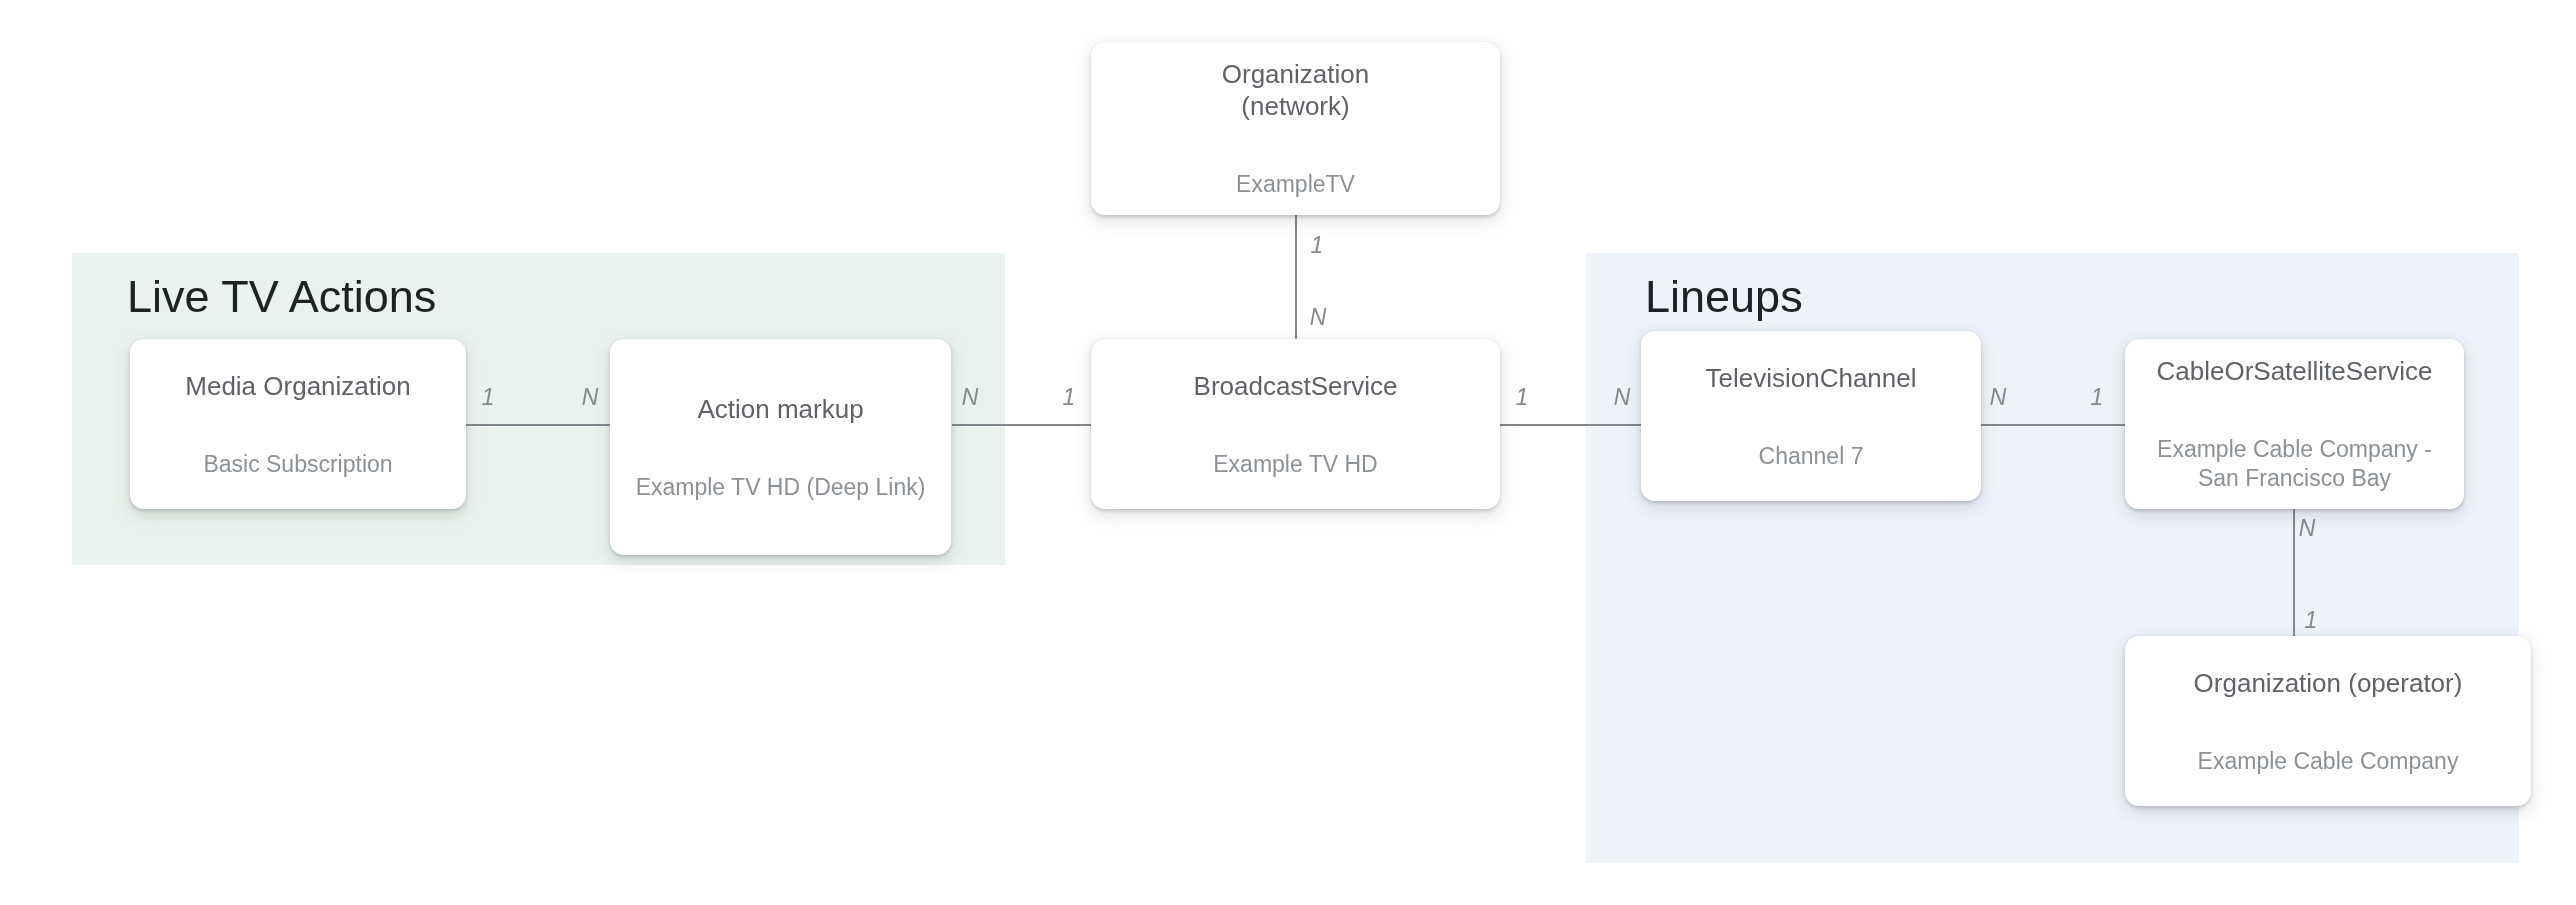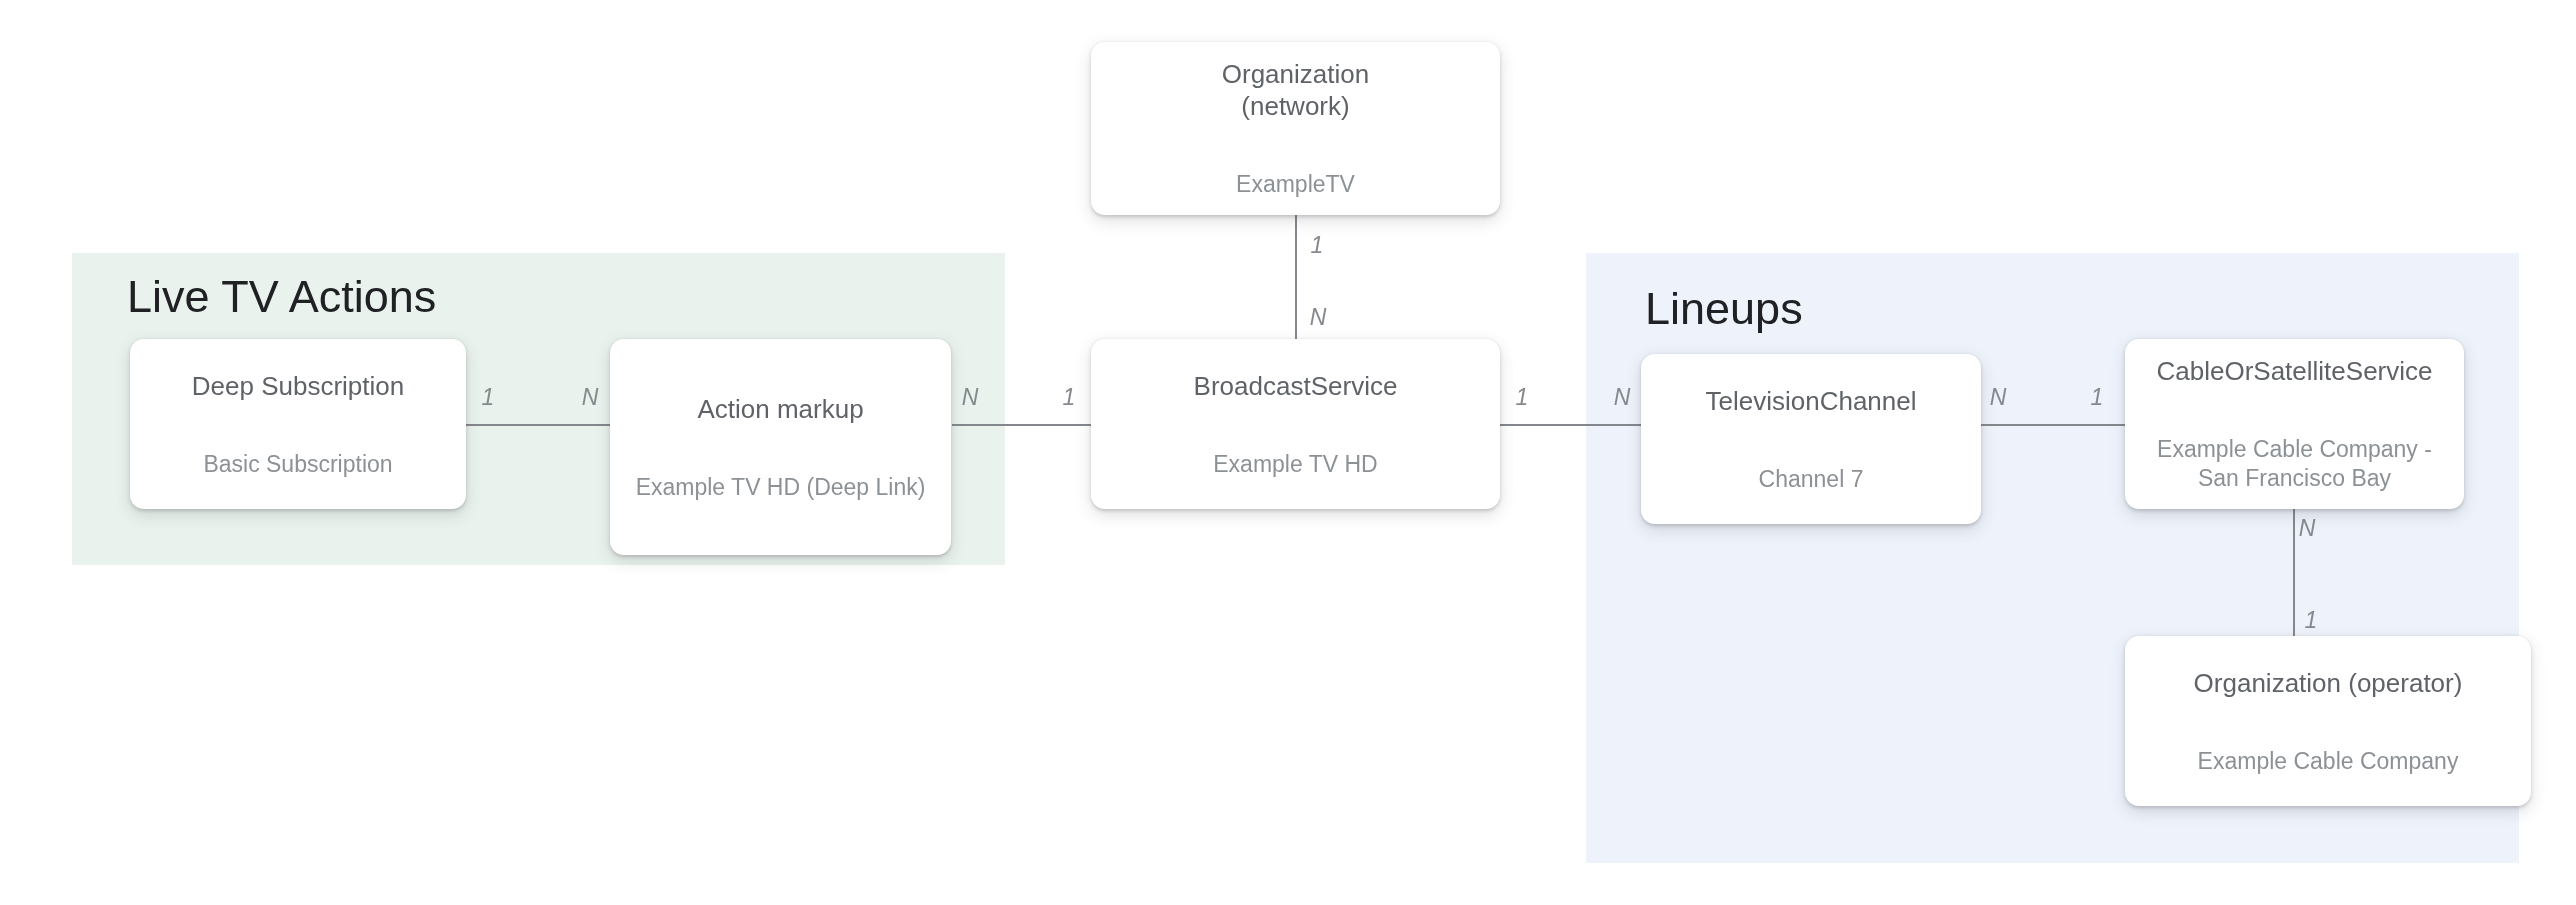--- a/index.html
+++ b/index.html
@@ -5,36 +5,36 @@
   html,body{margin:0;padding:0;background:#ffffff;}
   body{font-family:"Liberation Sans", sans-serif;}
   .stage{position:relative;width:2576px;height:906px;background:#ffffff;overflow:hidden;}
 
   
   .section{position:absolute;}
   .section--live{left:72px;top:253px;width:933px;height:312px;background:#E9F2EC;}
   .section--lineups{left:1586px;top:253px;width:933px;height:610px;background:#EDF2FB;}
   .section-title{position:absolute;font-size:45px;line-height:41px;color:#202124;}
   .st--live{left:127px;top:276px;}
-  .st--lineups{left:1645px;top:288px;}
+  .st--lineups{left:1645px;top:276px;}
 
   
   .card{position:absolute;background:#FFFFFF;border-radius:14px;
         box-shadow:0 1.8px 3.5px rgba(60,64,67,.22), 0 5.3px 16px rgba(60,64,67,.16);
         display:flex;flex-direction:column;align-items:center;justify-content:center;
         text-align:center;gap:46px;}
   .card-title{font-size:26px;line-height:32px;color:#5F6368;}
   .card-sub{font-size:23px;line-height:29px;color:#8C9196;margin-top:2px;}
   .card-title span,.card-sub span{display:block;}
 
   .card--org-network{left:1091px;top:42px;width:409px;height:173px;}
   .card--media{left:130px;top:339px;width:336px;height:170px;}
   .card--action{left:610px;top:339px;width:341px;height:216px;}
   .card--broadcast{left:1091px;top:339px;width:409px;height:170px;}
-  .card--tv{left:1641px;top:354px;width:340px;height:170px;}
+  .card--tv{left:1641px;top:331px;width:340px;height:170px;}
   .card--cable{left:2125px;top:339px;width:339px;height:170px;}
   .card--operator{left:2125px;top:636px;width:406px;height:170px;}
 
   
   .edge{position:absolute;background:#84888C;}
   .edge--h{height:1.8px;}
   .edge--v{width:1.8px;}
   .edge--v1{left:1295px;top:214px;height:125px;}
   .edge--h1{left:466px;top:424px;width:144px;}
   .edge--h2{left:952px;top:424px;width:139px;}
@@ -94,21 +94,21 @@
       <span>Organization</span>
       <span>(network)</span>
     </div>
     <div class="card-sub">
       <span>ExampleTV</span>
     </div>
   </div>
 
   <div class="card card--media">
     <div class="card-title">
-      <span>Deep Subscription</span>
+      <span>Media Organization</span>
     </div>
     <div class="card-sub">
       <span>Basic Subscription</span>
     </div>
   </div>
 
   <div class="card card--action">
     <div class="card-title">
       <span>Action markup</span>
     </div>

